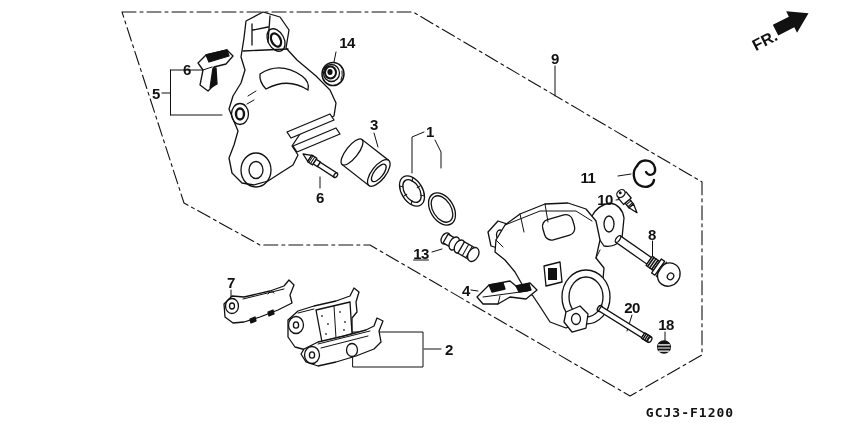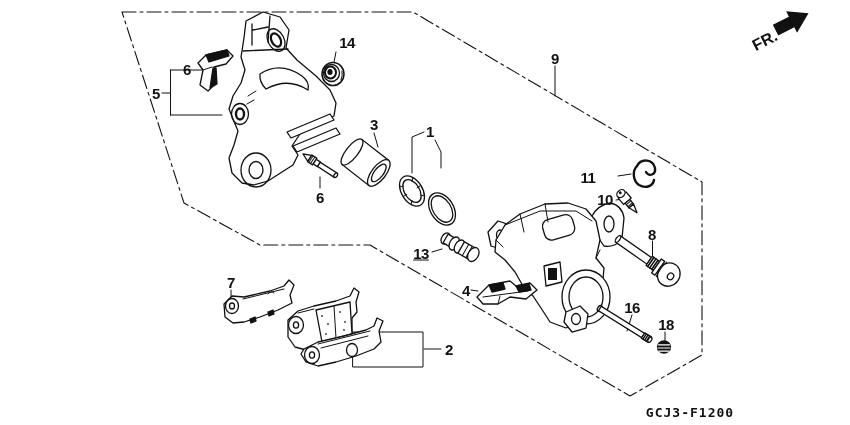--- a/index.html
+++ b/index.html
@@ -244,18 +244,18 @@
   <div class="callout" style="left:187px;top:69px;">6</div>
   <div class="callout" style="left:231px;top:282px;">7</div>
   <div class="callout" style="left:652px;top:234px;">8</div>
   <div class="callout" style="left:555px;top:58px;">9</div>
   <div class="callout" style="left:605px;top:199px;">10</div>
   <div class="callout" style="left:588px;top:177px;">11</div>
   <div class="callout" style="left:320px;top:197px;">6</div>
   <div class="callout" style="left:421px;top:253px;text-decoration:underline;">13</div>
   <div class="callout" style="left:335px;top:42px;margin-left:12px;">14</div>
   <div class="callout" style="left:666px;top:324px;">18</div>
-  <div class="callout" style="left:632px;top:307px;">16</div>
+  <div class="callout" style="left:632px;top:307px;">20</div>
 
   <div class="fr-label" style="left:765px;top:41px;">FR.</div>
 
   <div class="fig-code" style="left:690px;top:412px;">GCJ3-F1200</div>
 </div>
 
 </body></html>

